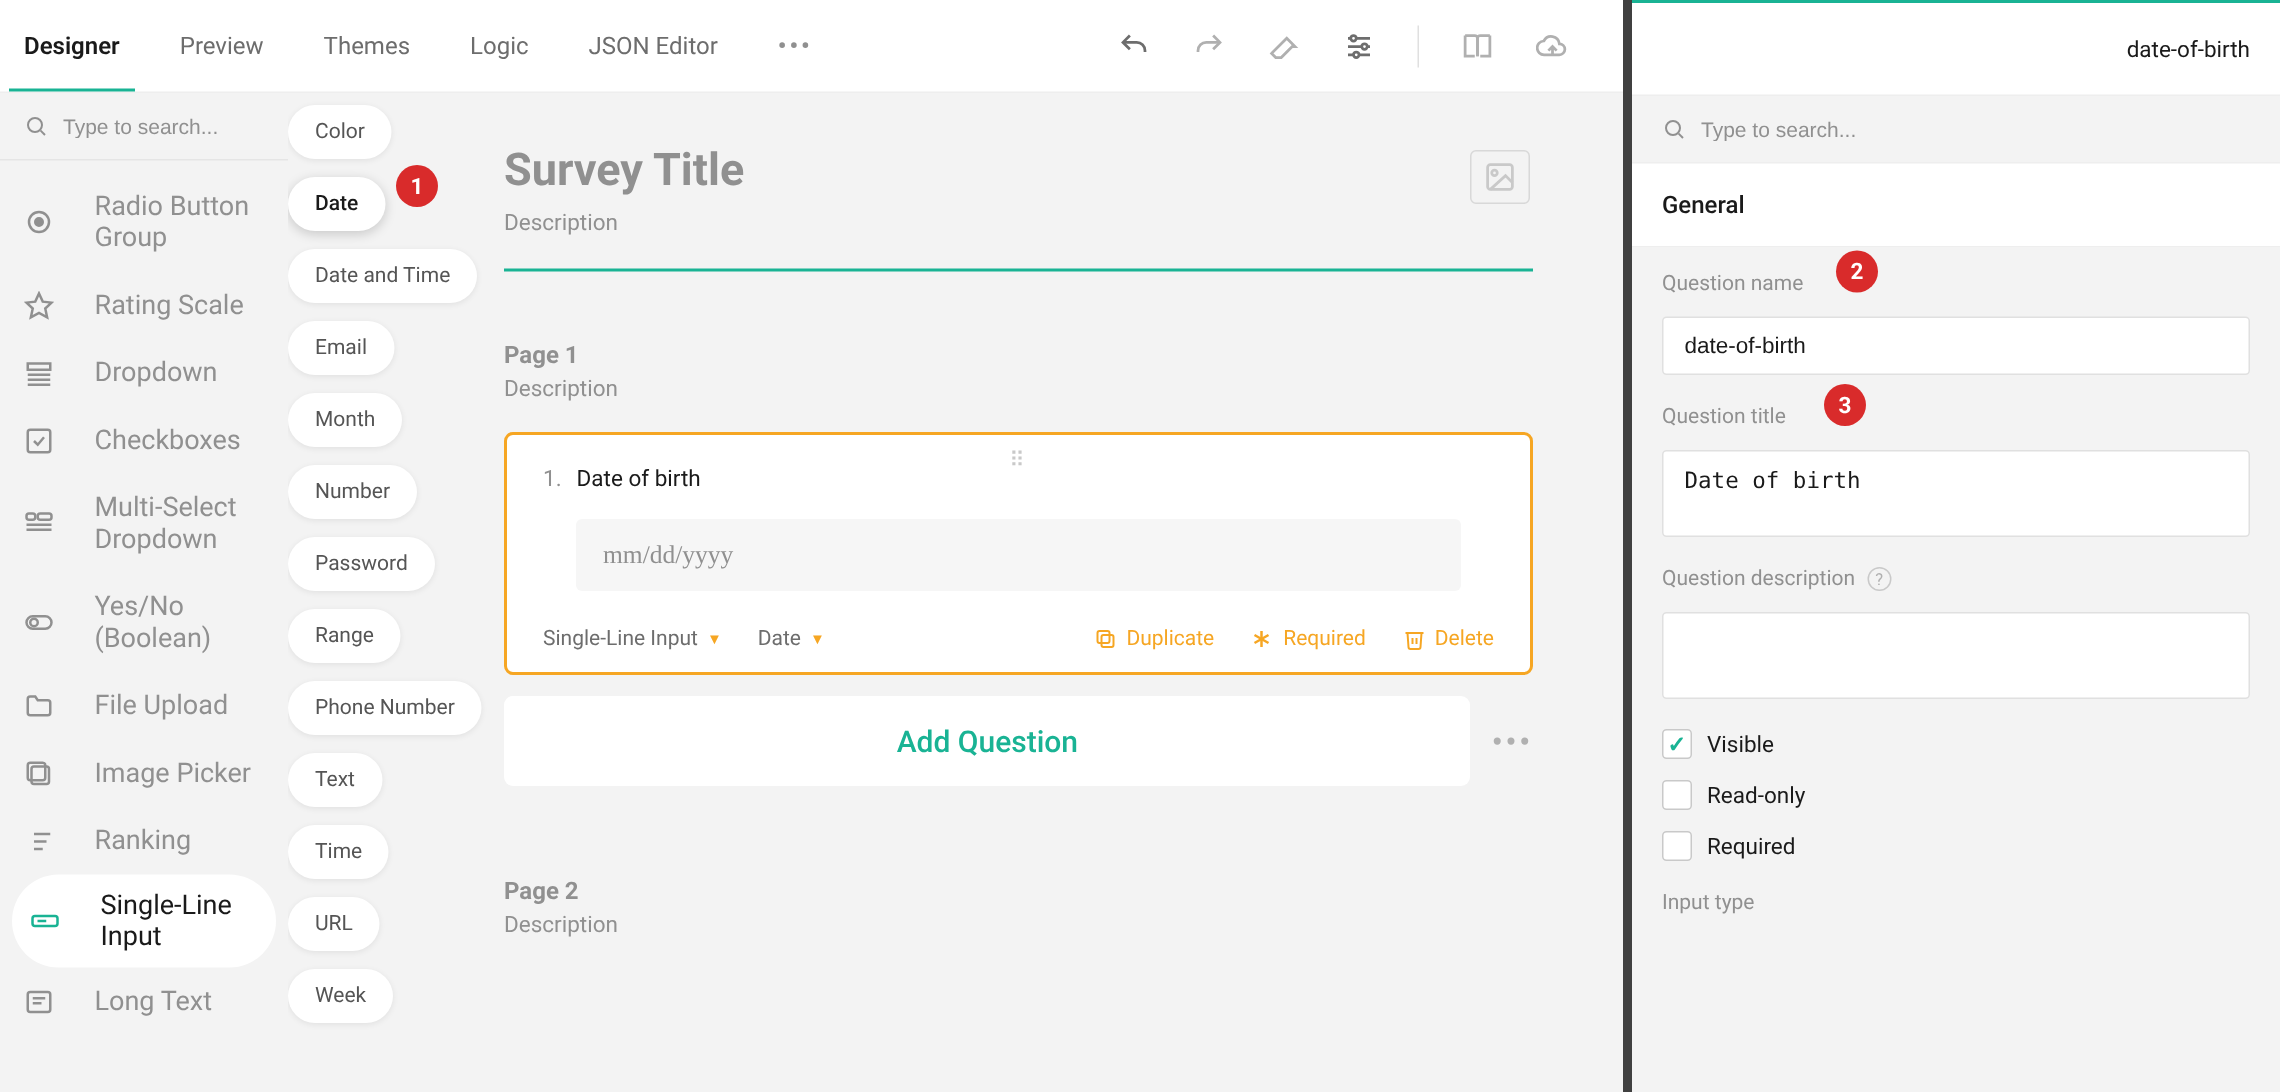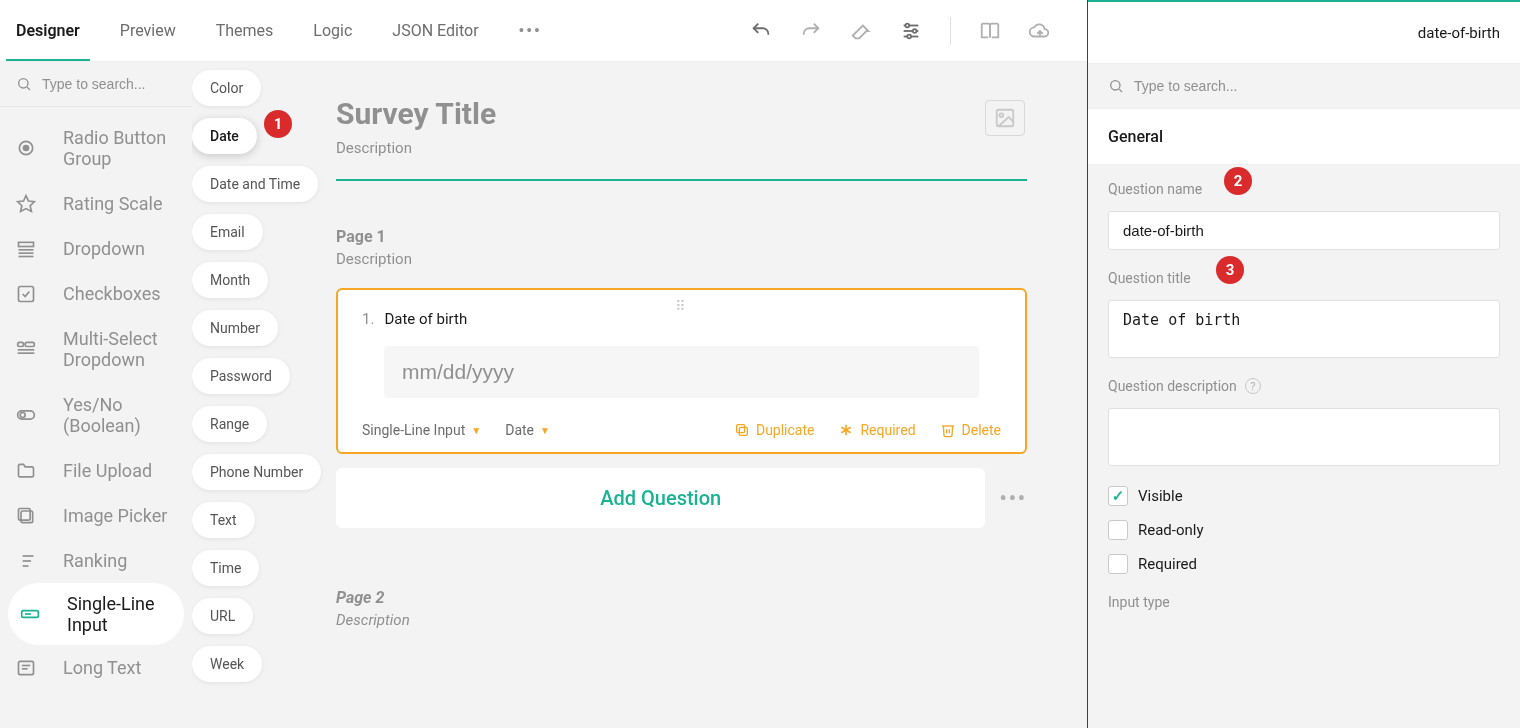--- a/index.html
+++ b/index.html
@@ -1,18 +1,18 @@
 <!DOCTYPE html>
 <html><head>
 <meta charset="utf-8">
 <style>
 * { box-sizing: border-box; margin: 0; padding: 0; }
 body { font-family: -apple-system, BlinkMacSystemFont, "Segoe UI", Roboto, Helvetica, Arial, sans-serif; font-size: 14px; color: #333; background: #fff; overflow: hidden; }
 .app { display: flex; height: 728px; width: 1520px; }
-.main-area { flex: 1; display: flex; flex-direction: column; border-right: 1px solid #404040; }
+.main-area { flex: 1; display: flex; flex-direction: column; border-right: 6px solid #404040; }
 .topbar { display: flex; align-items: center; height: 62px; border-bottom: 1px solid #eee; padding: 0 16px 0 0; }
 .tabs { display: flex; align-items: center; gap: 40px; padding-left: 16px; }
 .tab { font-size: 16px; color: #6d6d6d; padding: 20px 0; cursor: pointer; position: relative; }
 .tab.active { color: #1a1a1a; font-weight: 600; }
 .tab.active::after { content: ""; position: absolute; left: -10px; right: -10px; bottom: -1px; height: 2px; background: #19b394; }
 .tab.more { color: #909090; letter-spacing: 2px; font-weight: 700; }
 .toolbar-icons { margin-left: auto; display: flex; align-items: center; gap: 28px; padding-right: 20px; }
 .toolbar-icons .ti { width: 22px; height: 22px; display: flex; align-items: center; justify-content: center; color: #b0b0b0; cursor: pointer; }
 .toolbar-icons .ti.dark { color: #6d6d6d; }
 .toolbar-icons .sep { width: 1px; height: 28px; background: #e0e0e0; }
@@ -37,21 +37,21 @@
 .survey-header .divider { position: absolute; bottom: 6px; left: 0; right: 0; height: 2px; background: #19b394; }
 .img-placeholder { position: absolute; right: 2px; top: 18px; width: 40px; height: 36px; border: 1px solid #d8d8d8; border-radius: 4px; display: flex; align-items: center; justify-content: center; color: #c9c9c9; }
 .page-header { margin-top: 40px; }
 .page-header h2 { font-size: 16px; color: #909090; font-weight: 700; }
 .page-header .desc { color: #909090; margin-top: 4px; font-size: 15px; }
 .question-card { margin-top: 20px; border: 2px solid #f6a623; border-radius: 6px; background: #fff; padding: 20px 24px 14px 24px; position: relative; }
 .drag-handle { position: absolute; top: 8px; left: 50%; transform: translateX(-50%); color: #c9c9c9; font-size: 14px; letter-spacing: 2px; cursor: grab; }
 .q-title-row { display: flex; gap: 10px; font-size: 15px; color: #1a1a1a; }
 .q-num { color: #909090; }
 .q-input-row { margin-top: 18px; margin-left: 22px; margin-right: 22px; }
-.q-input { background: #f6f6f6; border: none; border-radius: 4px; padding: 14px 18px; font-size: 21px; color: #555; width: 100%; outline: none; }
+.q-input { background: #f6f6f6; border: none; border-radius: 4px; padding: 14px 18px; font-size: 17px; color: #555; width: 100%; outline: none; font-family: Liberation Serif, serif; }
 .q-input::placeholder { color: #909090; }
 .q-actions { display: flex; align-items: center; gap: 24px; margin-top: 24px; font-size: 14px; }
 .q-type-btn { display: flex; align-items: center; gap: 6px; color: #6d6d6d; cursor: pointer; }
 .q-type-btn .chev { color: #f6a623; font-size: 10px; }
 .q-action-btn { display: flex; align-items: center; gap: 6px; color: #f6a623; cursor: pointer; }
 .q-action-btn.delete { color: #f6a623; }
 .q-actions .spacer { flex: 1; }
 .add-question-row { display: flex; align-items: center; margin-top: 14px; gap: 14px; }
 .add-question-btn { flex: 1; background: #fff; border-radius: 6px; padding: 18px 0; text-align: center; color: #19b394; font-size: 20px; font-weight: 500; cursor: pointer; }
 .add-more { color: #b0b0b0; font-size: 20px; letter-spacing: 2px; cursor: pointer; font-weight: 700; }
@@ -339,21 +339,21 @@
                 <span>Delete</span>
               </div>
             </div>
           </div>
 
           <div class="add-question-row">
             <div class="add-question-btn">Add Question</div>
             <div class="add-more">•••</div>
           </div>
 
-          <div class="page-header" style="margin-top:60px;font-style:italic;">
+          <div class="page-header" style="margin-top:60px;">
             <h2>Page 2</h2>
             <div class="desc">Description</div>
           </div>
         </div>
       </div>
     </div>
   </div>
 
   <div class="right-panel">
     <div class="right-top" style="border-top:none;">

